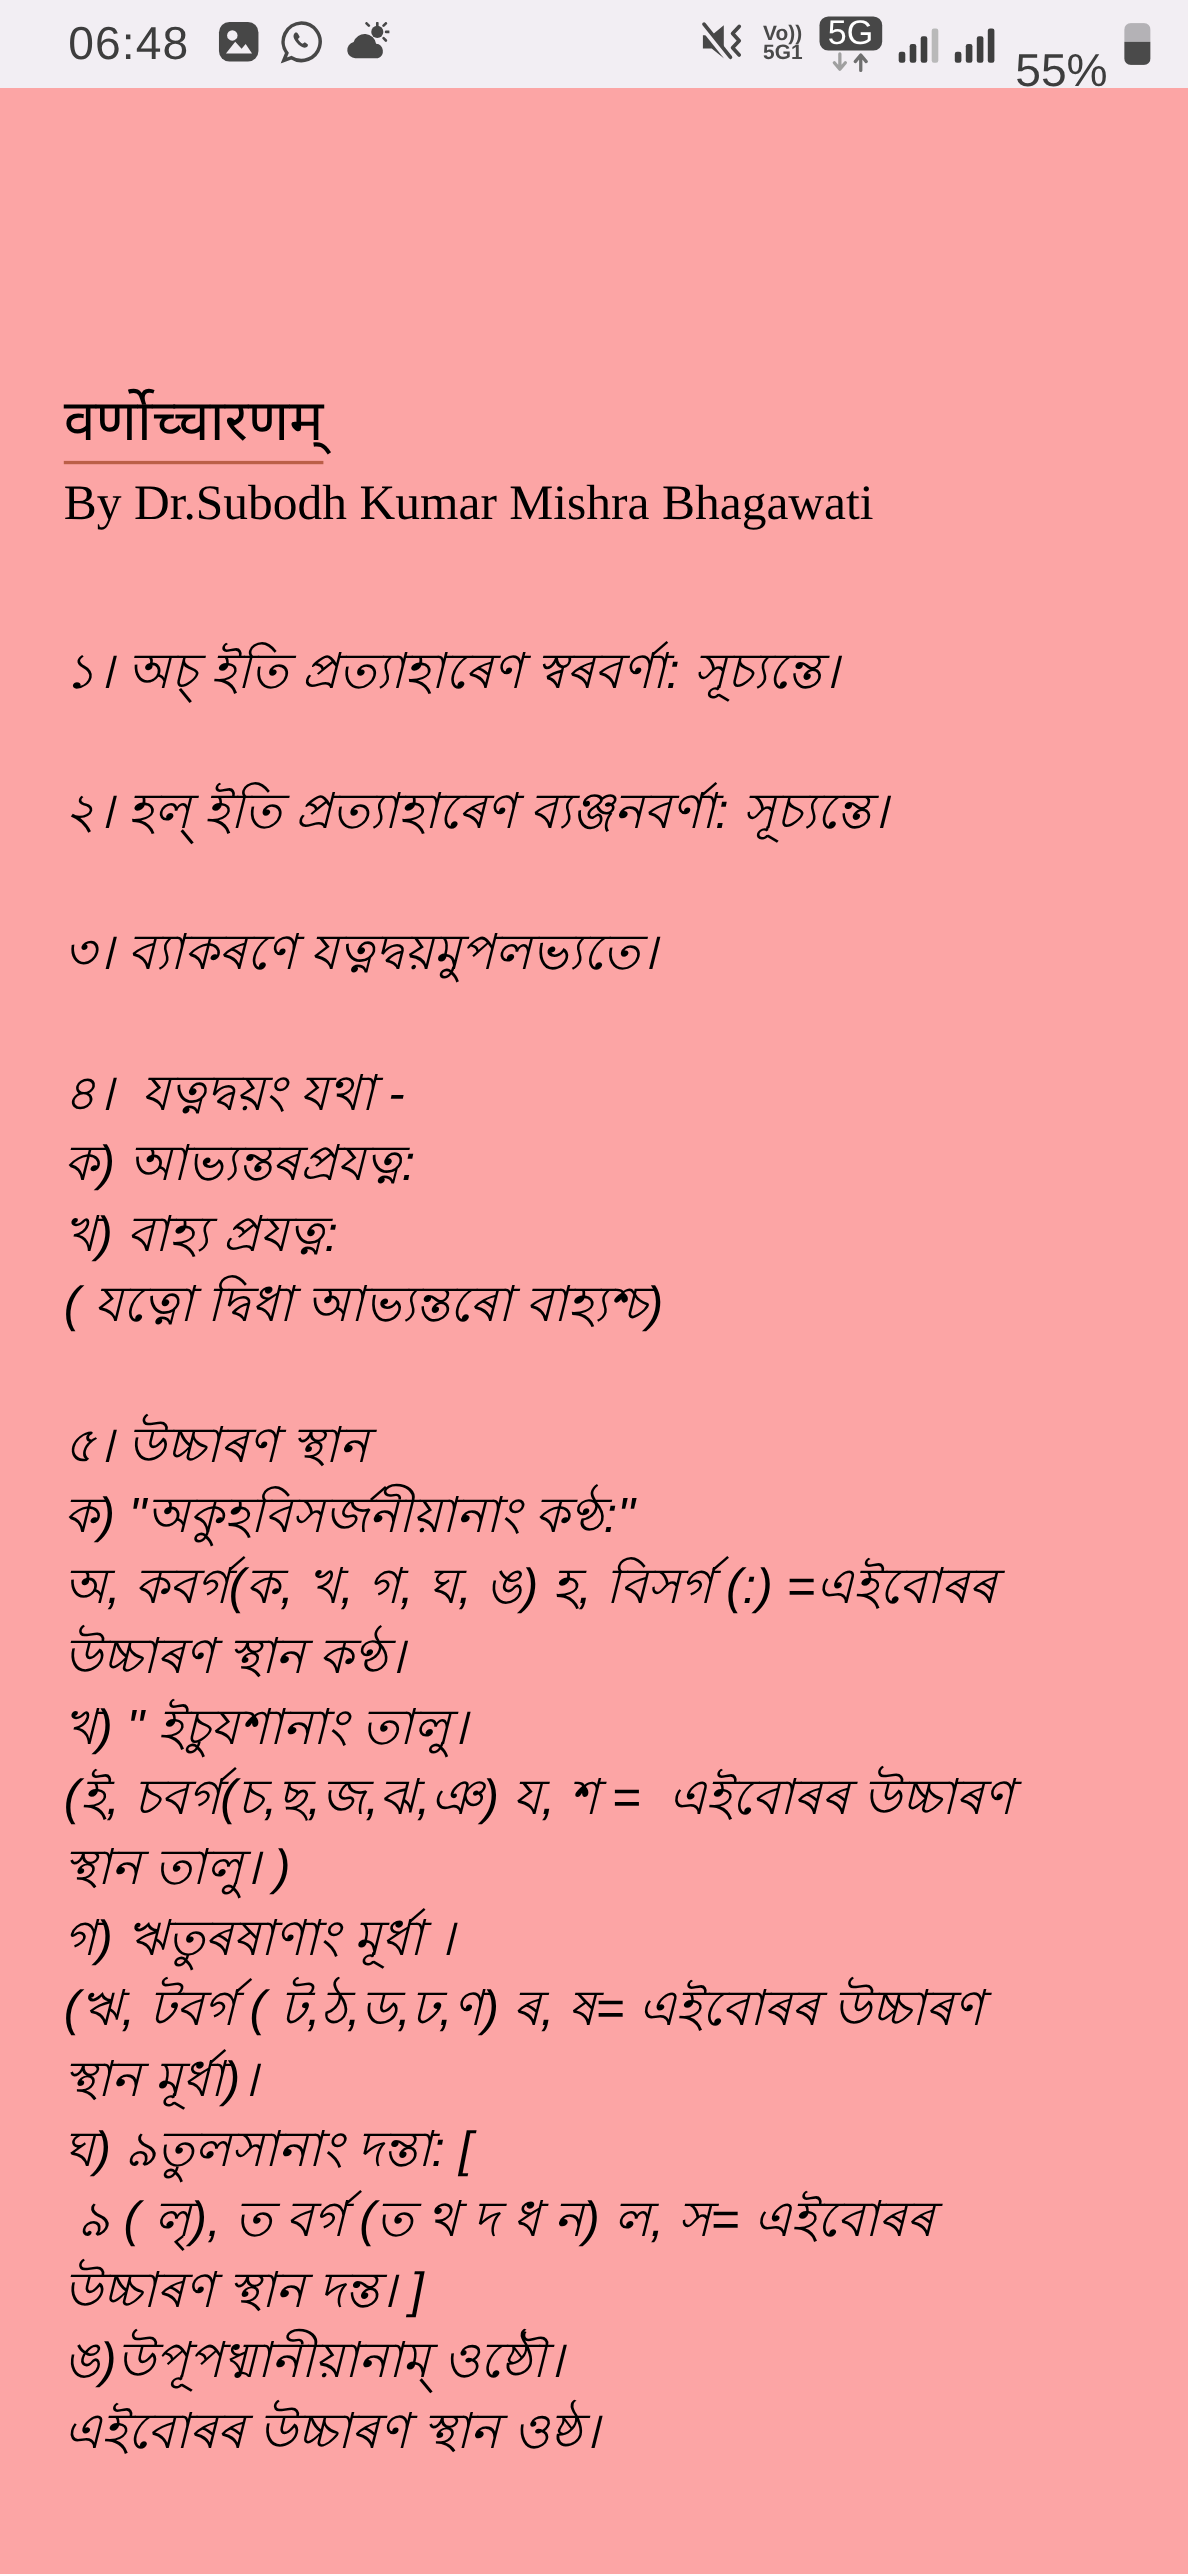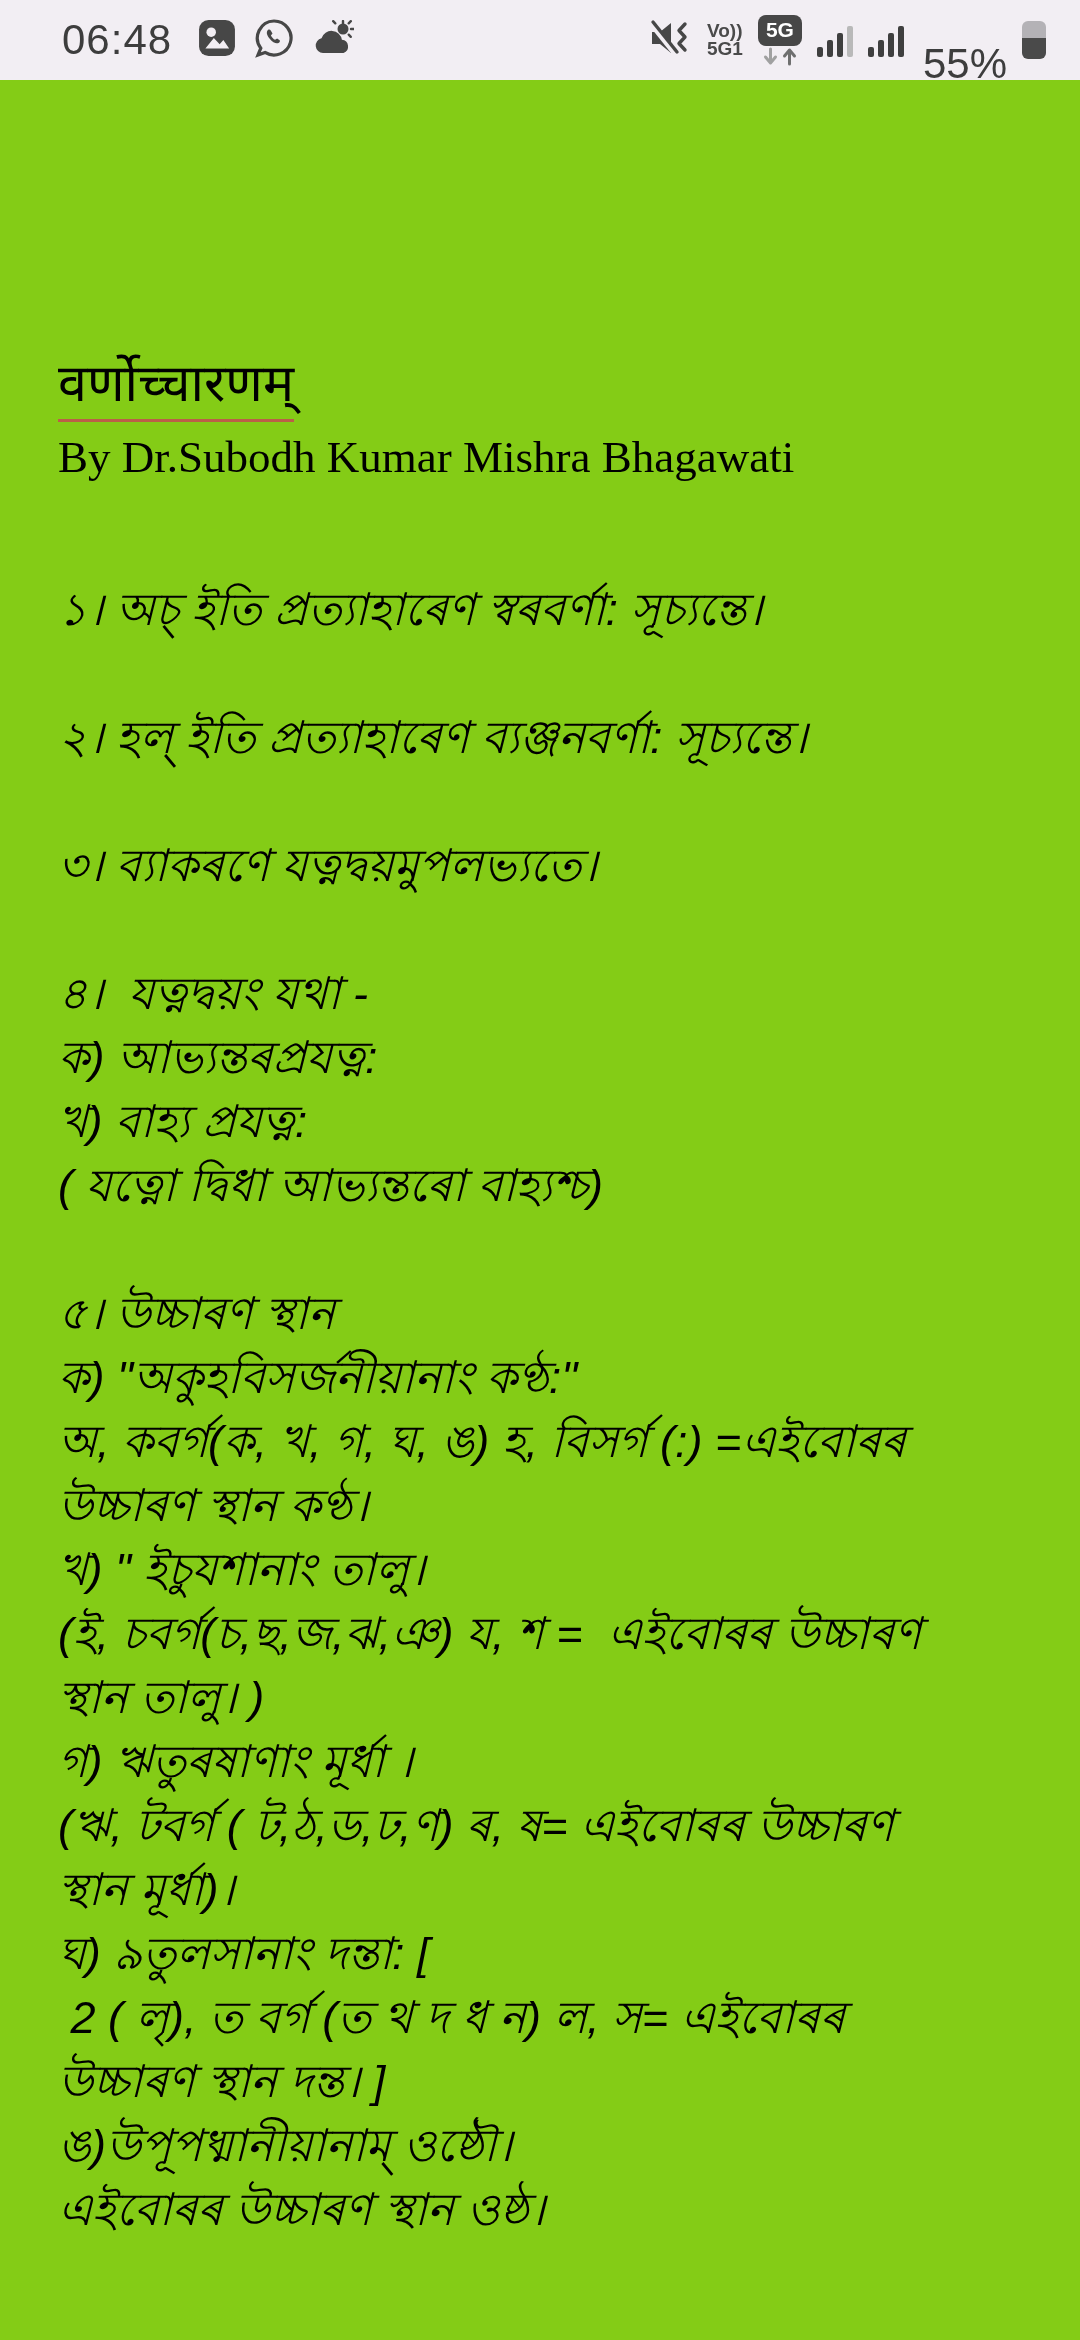--- a/index.html
+++ b/index.html
@@ -1,33 +1,33 @@
 <!DOCTYPE html>
 <html><head>
 <meta charset="utf-8">
 <style>
   html,body{margin:0;padding:0;background:#ffffff;}
   .screen{
-    position:relative;width:1080px;height:2340px;background:#84cc16;
+    position:relative;width:1080px;height:2340px;background:#fca5a5;
     font-family:"Liberation Sans",sans-serif;color:#111;overflow:hidden;
   }
   
   .status-bar{
     height:80px;background:#f2eef3;display:flex;align-items:center;
     padding:0 34px 0 62px;box-sizing:border-box;
   }
   .sb-time{font-size:42px;color:#3d3d3d;letter-spacing:1px;margin-right:26px;}
   .sb-left-icons{display:flex;align-items:center;gap:18px;}
   .sb-spacer{flex:1;}
   .sb-right{display:flex;align-items:center;gap:15px;}
   .volte{display:flex;flex-direction:column;line-height:18px;align-items:flex-start;}
   .volte span{font-size:19px;font-weight:bold;color:#4a4a4a;letter-spacing:0;}
   .netcol{display:flex;flex-direction:column;align-items:center;gap:1px;}
   .badge5g{
-    background:#474747;color:#fff;font-size:21px;font-weight:bold;
+    background:#474747;color:#fff;font-size:31px;font-weight:normal;
     border-radius:8px;padding:2px 8px 3px 8px;line-height:26px;text-align:center;
   }
   .updown{display:flex;gap:2px;}
   .signal{display:flex;align-items:flex-end;gap:4px;height:34px;}
   .signal i{display:block;width:6px;background:#3f3f3f;border-radius:2px;}
   .signal .b1{height:10px;}.signal .b2{height:17px;}
   .signal .b3{height:24px;}.signal .b4{height:31px;}
   .signal .light{background:#b9b9b9;}
   .sb-batt-pct{font-size:42px;color:#3d3d3d;margin-left:4px;margin-top:48px;}
   .battery{width:24px;height:38px;border-radius:6px;overflow:hidden;display:flex;flex-direction:column;}
@@ -151,20 +151,20 @@
       <p>ক) "অকুহবিসর্জনীয়ানাং কণ্ঠ:"</p>
       <p>অ, কবর্গ(ক, খ, গ, ঘ, ঙ) হ, বিসর্গ (:) =এইবোৰৰ</p>
       <p>উচ্চাৰণ স্থান কণ্ঠ।</p>
       <p>খ) " ইচুযশানাং তালু।</p>
       <p>(ই, চবর্গ(চ,ছ,জ,ঝ,ঞ) য, শ =  এইবোৰৰ উচ্চাৰণ</p>
       <p>স্থান তালু। )</p>
       <p>গ) ঋতুৰষাণাং মূর্ধা ।</p>
       <p>(ঋ, টবর্গ ( ট,ঠ,ড,ঢ,ণ) ৰ, ষ= এইবোৰৰ উচ্চাৰণ</p>
       <p>স্থান মূর্ধা)।</p>
       <p>ঘ) ৯তুলসানাং দন্তা: [</p>
-      <p> 2 ( লৃ), ত বর্গ (ত থ দ ধ ন) ল, স= এইবোৰৰ</p>
+      <p> ৯ ( লৃ), ত বর্গ (ত থ দ ধ ন) ল, স= এইবোৰৰ</p>
       <p>উচ্চাৰণ স্থান দন্ত। ]</p>
       <p>ঙ)উপূপধ্মানীয়ানাম্ ওষ্ঠৌ।</p>
       <p>এইবোৰৰ উচ্চাৰণ স্থান ওষ্ঠ।</p>
     </div>
   </div>
 
 </div>
 
 </body></html>

